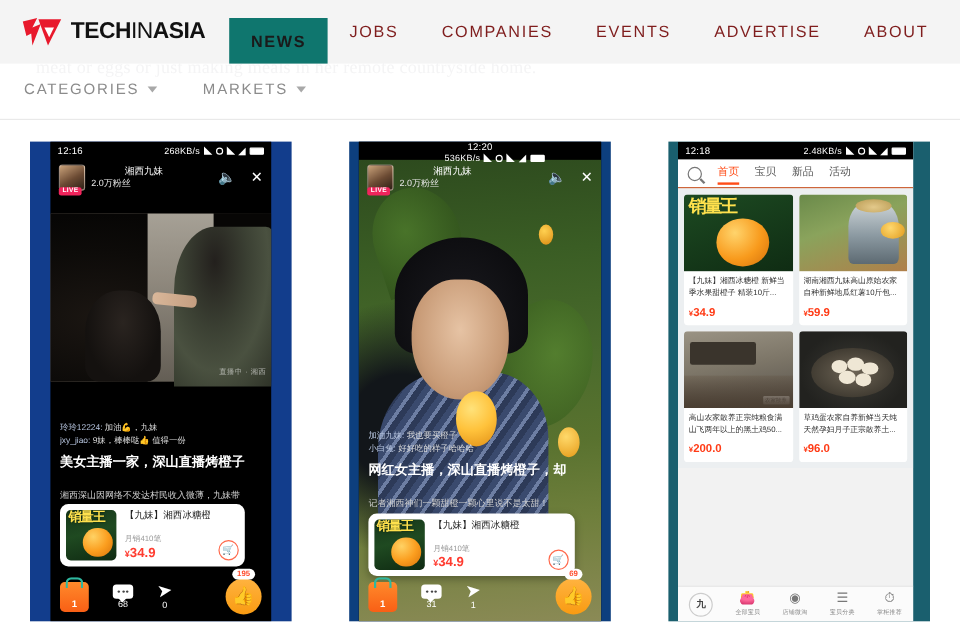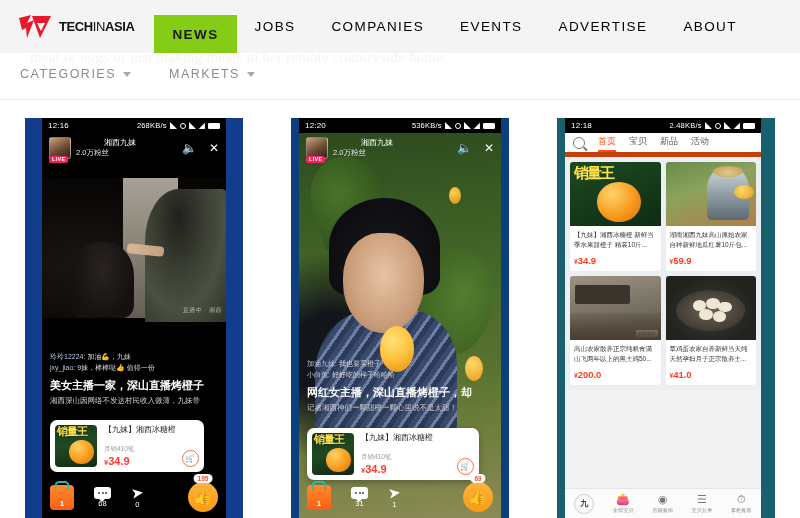--- a/index.html
+++ b/index.html
@@ -22,30 +22,30 @@
   
   .topbar {
     position: absolute; top: 0; left: 0; width: 800px; height: 53px;
     background: #f4f4f4;
     display: flex; align-items: stretch;
   }
   .logo-wrap {
     display: flex; align-items: center; padding: 0 0 0 18px; gap: 7px;
   }
   .logo-mark { width: 34px; height: 26px; display:block; }
-  .logo-text { font-size: 13px; font-weight: 700; letter-spacing: -0.4px; color:#111; white-space:nowrap; }
+  .logo-text { font-size: 19px; font-weight: 700; letter-spacing: -0.4px; color:#111; white-space:nowrap; }
   .logo-text .thin { font-weight: 400; }
 
   .nav { display: flex; align-items: stretch; margin-left: 20px; }
   .nav-item {
     display: flex; align-items: center; padding: 0 18px;
-    font-size: 13.5px; letter-spacing: 1.4px; color: #000000;
+    font-size: 13.5px; letter-spacing: 1.4px; color: #7f1d1d;
     white-space: nowrap; cursor: pointer;
   }
-  .nav-item.active { background:#84cc16; color:#1a1a1a; font-weight: 600; margin-top: 15px; }
+  .nav-item.active { background:#0f766e; color:#1a1a1a; font-weight: 600; margin-top: 15px; }
 
   
   .subbar {
     position: absolute; top: 60px; left: 0; width: 800px; height: 28px;
     display: flex; align-items: center; padding-left: 20px; gap: 38px;
   }
   .subbar-item {
     font-size: 12.5px; letter-spacing: 1.5px; color: #8b8b8b;
     display: flex; align-items: center; gap: 7px; cursor: pointer; white-space: nowrap;
   }
@@ -172,21 +172,21 @@
   .orange-sm2{ position:absolute; right:20%; top:14%; width:6%;height:4.5%;
     background: radial-gradient(circle at 38% 32%, #ffd050, #d98a12); border-radius:50%; z-index:4;}
 
   
   .chat { position:absolute; left:8px; right:8px; z-index:7; }
   .p1-chat { top: 233px; }
   .p2-chat { top: 240px; }
   .chat-line { font-size:7px; color:#dcdcdc; line-height:1.6; white-space:nowrap; overflow:hidden; }
   .chat-user { color:#b8c6e0; }
   .vtitle { color:#fff; font-size:11px; font-weight:700; margin-top:5px; line-height:1.3; white-space:nowrap; overflow:hidden; }
-  .vsub { color:#cfcfcf; font-size:7.5px; margin-top:3px; line-height:1.4; white-space:nowrap; overflow:hidden; }
+  .vsub { color:#cfcfcf; font-size:7.5px; margin-top:15px; line-height:1.4; white-space:nowrap; overflow:hidden; }
 
   
   .prod-card {
     position:absolute; left:8px; right:22px; height:52px; z-index:8;
     background:#fff; border-radius:7px; display:flex; padding:5px; gap:7px;
     box-shadow: 0 2px 7px rgba(0,0,0,.3);
   }
   .p1-card { top: 302px; }
   .p2-card { top: 310px; }
   .prod-thumb {
@@ -241,21 +241,21 @@
   }
   .like-badge {
     position:absolute; top:-8px; left:50%; transform:translateX(-50%);
     background:#fff; color:#ff4d2d; font-size:6.5px; font-weight:700;
     padding:1px 4px; border-radius:7px; white-space:nowrap;
   }
 
   
   .shop-tabs {
     height:24px; background:#fff; display:flex; align-items:center; gap:13px; padding:0 8px;
-    border-bottom:5px solid #c2410c;
+    border-bottom:1px solid #c2410c;
   }
   .mag { width:12px;height:12px;border:1.5px solid #777;border-radius:50%; position:relative; flex:none;}
   .mag::after{ content:""; position:absolute; right:-4px; bottom:-2px; width:5px;height:1.5px;
     background:#777; transform:rotate(45deg); }
   .shop-tab { font-size:9px; color:#555; cursor:pointer; position:relative; padding-bottom:2px;}
   .shop-tab.active { color:#ff4d18; }
   .shop-tab.active::after{ content:""; position:absolute; left:0; right:0; bottom:-2px; height:2px; background:#ff4d18; }
 
   .shop-grid { padding:5px; display:grid; grid-template-columns:1fr 1fr; gap:5px; background:#eceff1; }
   .scard { background:#fff; border-radius:3px; overflow:hidden; }
@@ -434,21 +434,21 @@
 
         <div class="media p2-media leafy">
           <div class="girl-hair"></div>
           <div class="girl-face"></div>
           <div class="girl-body"></div>
           <div class="orange-held"></div>
           <div class="orange-sm1"></div>
           <div class="orange-sm2"></div>
         </div>
 
-        <div class="statusbar" style="position:absolute;top:0;left:0;right:0;z-index:10;">
+        <div class="statusbar" style="position:absolute;top:0;left:0;right:0;z-index:10;flex-direction:column;">
           <span>12:20</span>
           <span class="sb-right">
             <span>536KB/s</span>
             <span class="sig"></span>
             <span class="circ"></span>
             <span class="sig"></span>
             <span class="wifi">◢</span>
             <span class="batt"></span>
           </span>
         </div>
@@ -584,21 +584,21 @@
             <div class="scard-img img-eggs">
               <span class="nest"></span>
               <span class="egg" style="left:30%;top:38%;"></span>
               <span class="egg" style="left:45%;top:34%;"></span>
               <span class="egg" style="left:58%;top:40%;"></span>
               <span class="egg" style="left:37%;top:52%;"></span>
               <span class="egg" style="left:52%;top:55%;"></span>
             </div>
             <div class="scard-body">
               <div class="scard-name">草鸡蛋农家自养新鲜当天纯天然孕妇月子正宗散养土...</div>
-              <div class="scard-price"><span class="yuan">¥</span><span>41.0</span></div>
+              <div class="scard-price"><span class="yuan">¥</span><span>96.0</span></div>
             </div>
           </div>
 
         </div>
 
         <div class="shop-nav">
           <div class="snav">
             <div class="snav-logo">九</div>
           </div>
           <div class="snav">

